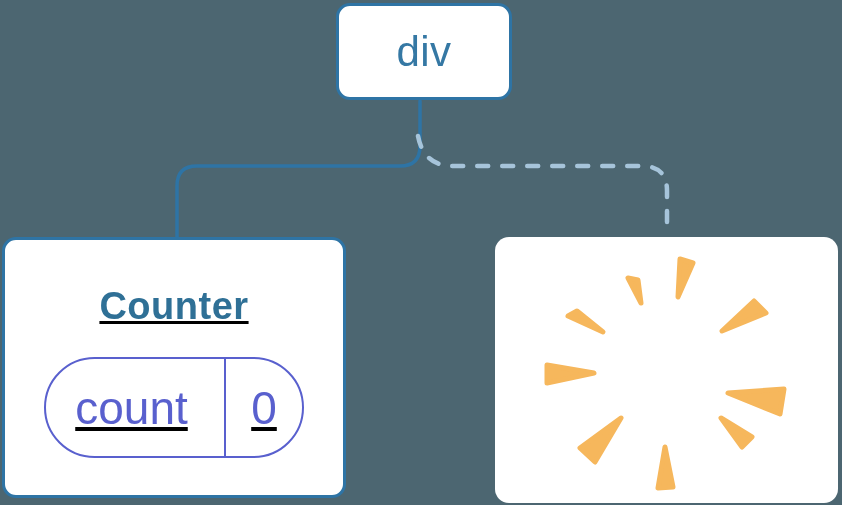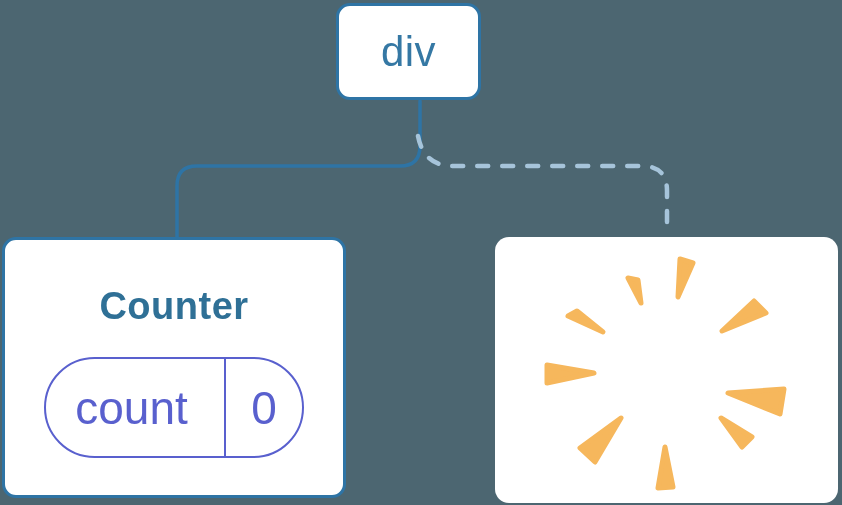--- a/index.html
+++ b/index.html
@@ -45,40 +45,41 @@
     stroke-dasharray:11 14;
   }
   .node{
     position:absolute;
     background:var(--node-fill);
     border-radius:14px;
     box-sizing:border-box;
   }
   .node-div{
     left:336px;top:3px;
-    width:145px;height:97px;
+    width:176px;height:97px;
     border:3px solid var(--node-border);
     display:flex;
     align-items:center;
     justify-content:center;
   }
   .node-div .label{
     color:var(--node-text);
     font-size:42px;
     font-weight:500;
     letter-spacing:0.5px;
   }
   .node-counter{
     left:2px;top:237px;
     width:344px;height:261px;
     border:3px solid var(--node-border);
     display:flex;
     flex-direction:column;
     align-items:center;
     padding-top:43px;
+    text-decoration:underline;
   }
   .counter-title{
     color:var(--title-text);
     font-size:38px;
     font-weight:600;
     line-height:46px;
     letter-spacing:0.5px;
   }
   .state-pill{
     margin-top:28px;

